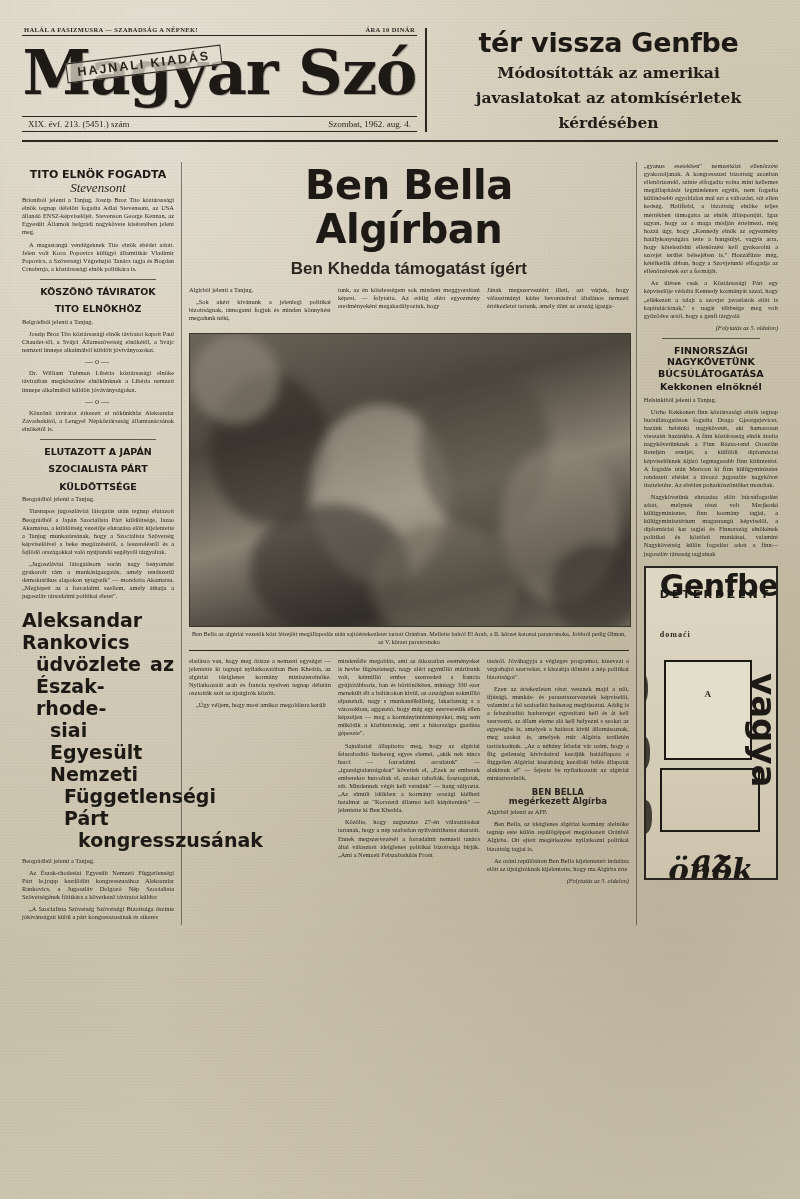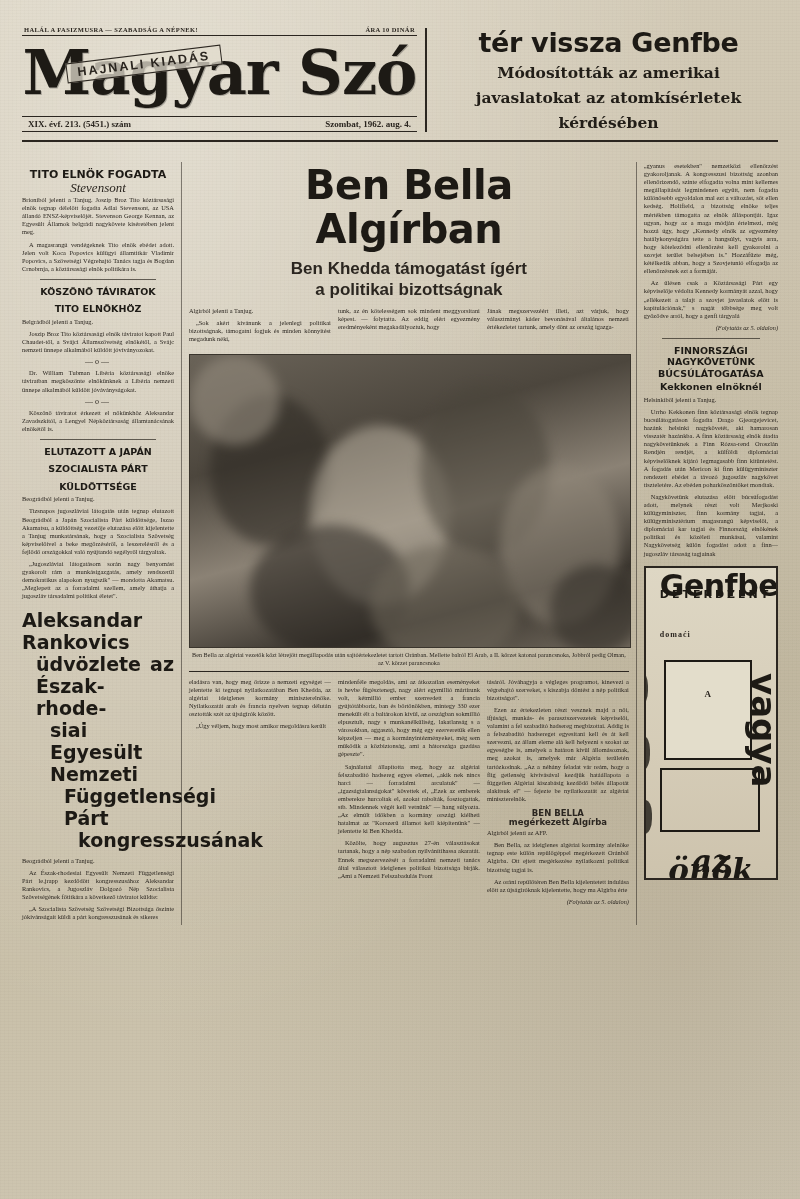--- a/index.html
+++ b/index.html
@@ -53,21 +53,21 @@
     border:1.5px solid #2b2620;
     padding:2px 10px;
     transform:rotate(-7deg);
     background:rgba(226,220,205,.75);
     font-size:12.5px;font-weight:bold;letter-spacing:2px;
     font-family:"Liberation Sans", sans-serif;
   }
   .mh-meta{
     display:flex;justify-content:space-between;align-items:center;
     border-top:1px solid #2b2620;border-bottom:1px solid #2b2620;
-    margin-top:4px;padding:2px 6px;font-size:9px;font-weight:bold;
+    margin-top:4px;padding:2px 6px;font-size:9px;font-weight:normal;
   }
   .mh-right{
     flex:1;padding-left:12px;border-left:2px solid #2b2620;margin-left:8px;
     display:flex;flex-direction:column;justify-content:flex-start;
   }
   .lead-head{
     font-family:"DejaVu Sans", sans-serif;
     font-weight:bold;font-size:27px;line-height:29px;
     text-align:center;color:#1d1a15;letter-spacing:-.3px;
   }
@@ -223,21 +223,20 @@
       <p>Az Észak-rhodesiai Egyesült Nemzeti Függetlenségi Párt le.jrapp kezdődött kongresszusához Aleksandar Rankovics, a Jugoszláv Dolgozó Nép Szocialista Szövetségének főtitkára a következő táviratot küldte:</p>
       <p>„A Szocialista Szövetség Szövetségi Bizottsága őszinte jókívánságait küldi a párt kongresszusának és sikeres</p>
     </div>
 
     <div class="vrule"></div>
 
     <div class="col col-c">
       <div class="title-main">Ben Bella</div>
       <div class="title-main">Algírban</div>
       <div class="title-sub">Ben Khedda támogatást ígért</div>
-      <div class="title-sub" style="margin-top:-6px">a politikai bizottságnak</div>
 
       <div class="c-cols">
         <div class="c-col">
           <p class="first">Algírból jelenti a Tanjug.</p>
           <p>„Sok akért kívánunk a jelenlegi politikai bizottságnak, támogatni fogjuk és minden könnyítést megadunk néki,</p>
         </div>
         <div class="c-col">
           <p class="first">tunk, az én kötelességem sok mindent meggyorsítani képest. — folytatta. Az eddig elért egyezmény eredményeként megakadályoztuk, hogy</p>
         </div>
         <div class="c-col">

